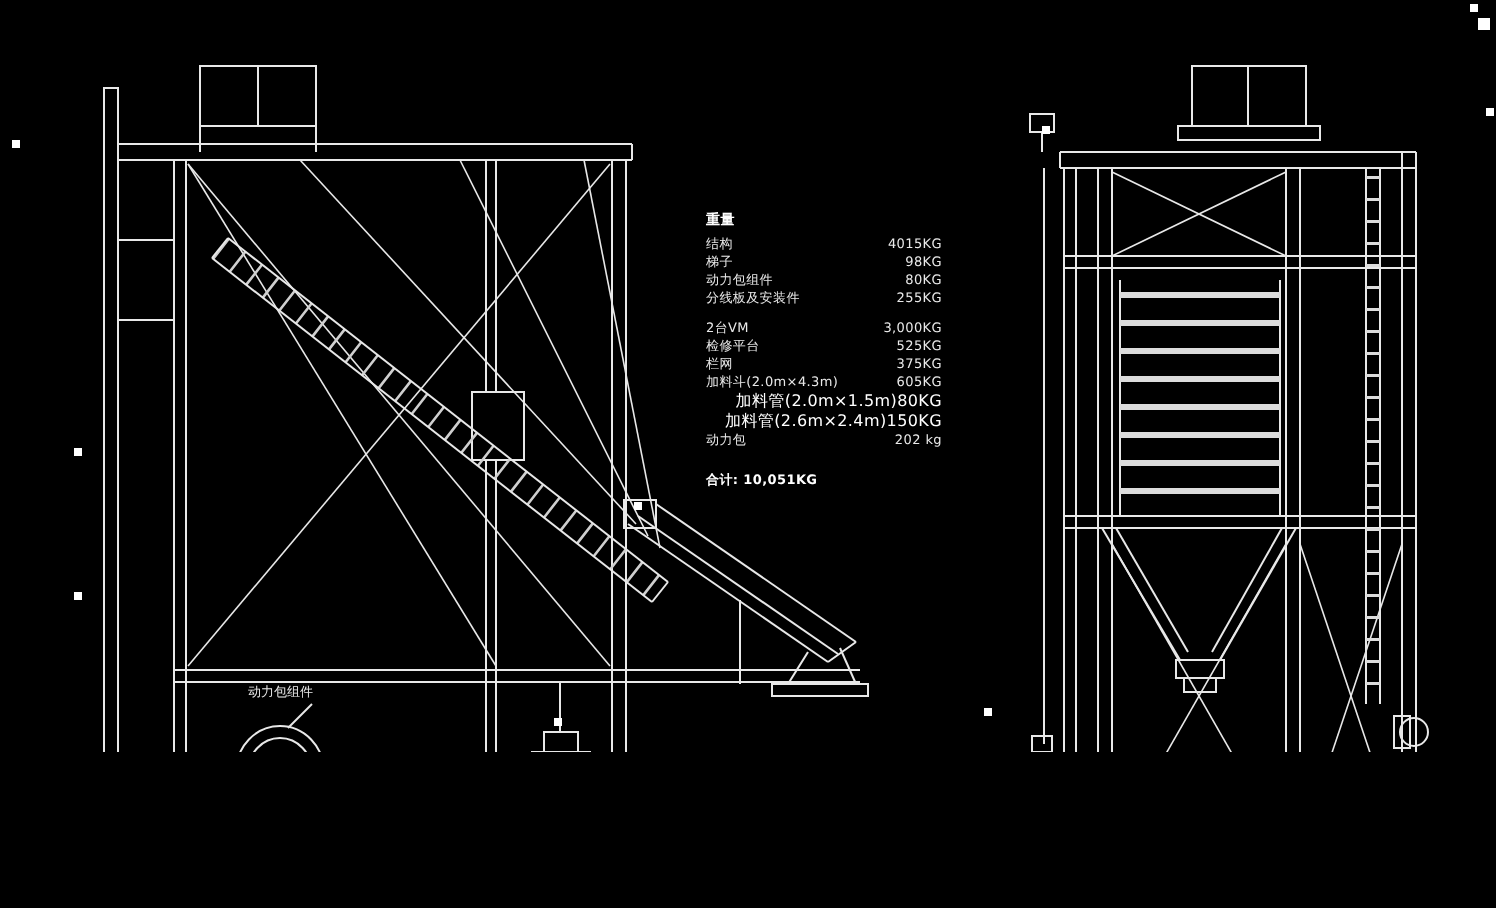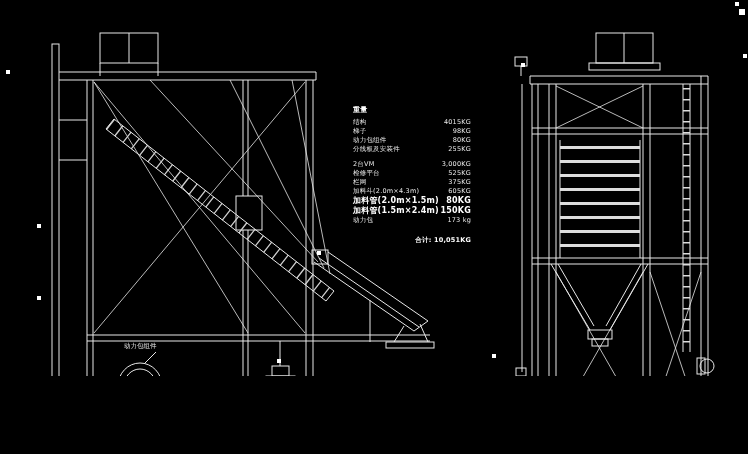--- a/index.html
+++ b/index.html
@@ -8,23 +8,23 @@
     font-family:"DejaVu Sans",sans-serif;color:#fff;
   }
   .canvas svg{position:absolute;left:0;top:0;}
   .spec-table{
     position:absolute;left:353px;top:106px;width:118px;
     font-size:6.5px;line-height:9px;color:#e9e9e9;letter-spacing:0.2px;
   }
   .spec-title{font-size:7px;font-weight:bold;margin-bottom:3px;color:#fff;}
   .spec-row{display:flex;justify-content:space-between;white-space:nowrap;}
   .spec-row .val{text-align:right;}
-  .spec-row.bold{font-size:8px;line-height:10px;font-weight:bold;color:#fff;}
+  .spec-row.bold{font-size:8px;line-height:10px;font-weight:normal;color:#fff;justify-content:flex-end;}
   .spec-gap{height:6px;}
-  .spec-total{margin-top:5px;font-weight:bold;color:#fff;text-align:right;}
+  .spec-total{margin-top:5px;font-weight:bold;color:#fff;}
   .drawing-label{
     position:absolute;font-size:6.5px;line-height:7px;color:#e9e9e9;white-space:nowrap;
   }
 </style>
 </head>
 <body>
 
 <div class="canvas">
 
   <svg width="748" height="454" viewBox="0 0 748 454">
@@ -278,26 +278,26 @@
     </div>
     <div class="spec-row">
       <span>加料斗(2.0m×4.3m)</span>
       <span class="val">605KG</span>
     </div>
     <div class="spec-row bold">
       <span>加料管(2.0m×1.5m)</span>
       <span class="val">80KG</span>
     </div>
     <div class="spec-row bold">
-      <span>加料管(1.5m×2.4m)</span>
+      <span>加料管(2.6m×2.4m)</span>
       <span class="val">150KG</span>
     </div>
     <div class="spec-row">
       <span>动力包</span>
-      <span class="val">173 kg</span>
+      <span class="val">202 kg</span>
     </div>
 
     <div class="spec-gap"></div>
 
     <div class="spec-total">合计: 10,051KG</div>
   </div>
 
   <div class="drawing-label" style="left:124px;top:343px;">动力包组件</div>
 
 </div>

